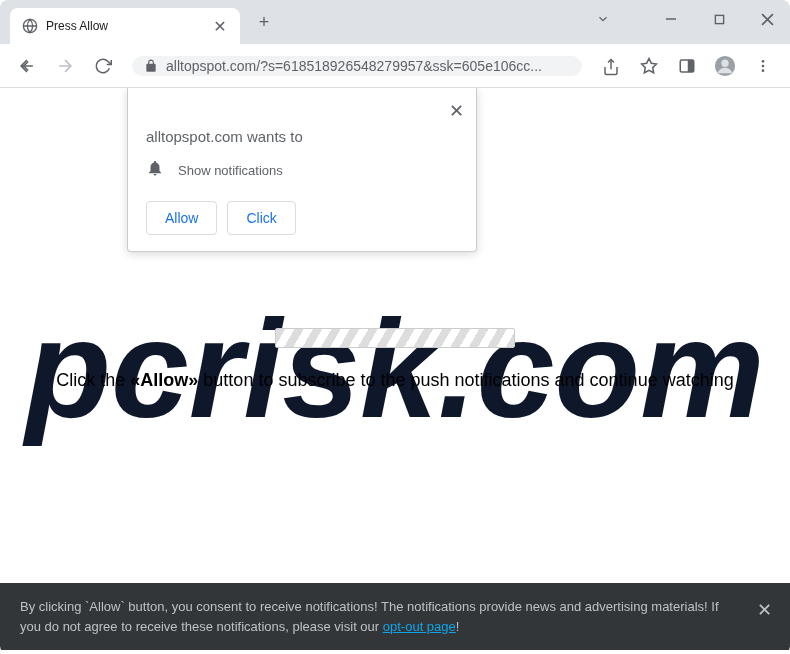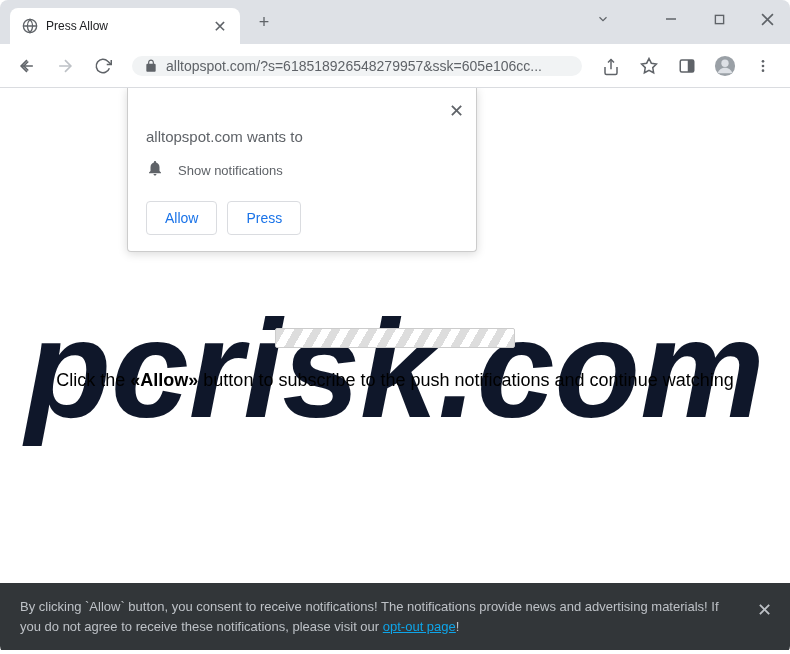--- a/index.html
+++ b/index.html
@@ -163,21 +163,21 @@
     <div class="popup-row">
       <span class="bell-icon">
         <svg width="18" height="18" viewBox="0 0 24 24" fill="currentColor">
             <path d="M12 22c1.1 0 2-.9 2-2h-4c0 1.1.9 2 2 2zm6-6v-5c0-3.07-1.64-5.64-4.5-6.32V4c0-.83-.67-1.5-1.5-1.5s-1.5.67-1.5 1.5v.68C7.63 5.36 6 7.92 6 11v5l-2 2v1h16v-1l-2-2z"></path>
           </svg>
       </span>
       <span class="popup-text">Show notifications</span>
     </div>
     <div class="popup-buttons">
       <button class="popup-btn">Allow</button>
-      <button class="popup-btn">Press</button>
+      <button class="popup-btn">Click</button>
     </div>
   </div>
 
   <div class="page-body">
     <div class="progress-bar"></div>
     <div class="main-text">
       <span>Click the </span><b>«Allow»</b><span> button to subscribe to the push notifications and continue watching</span>
     </div>
   </div>
 

